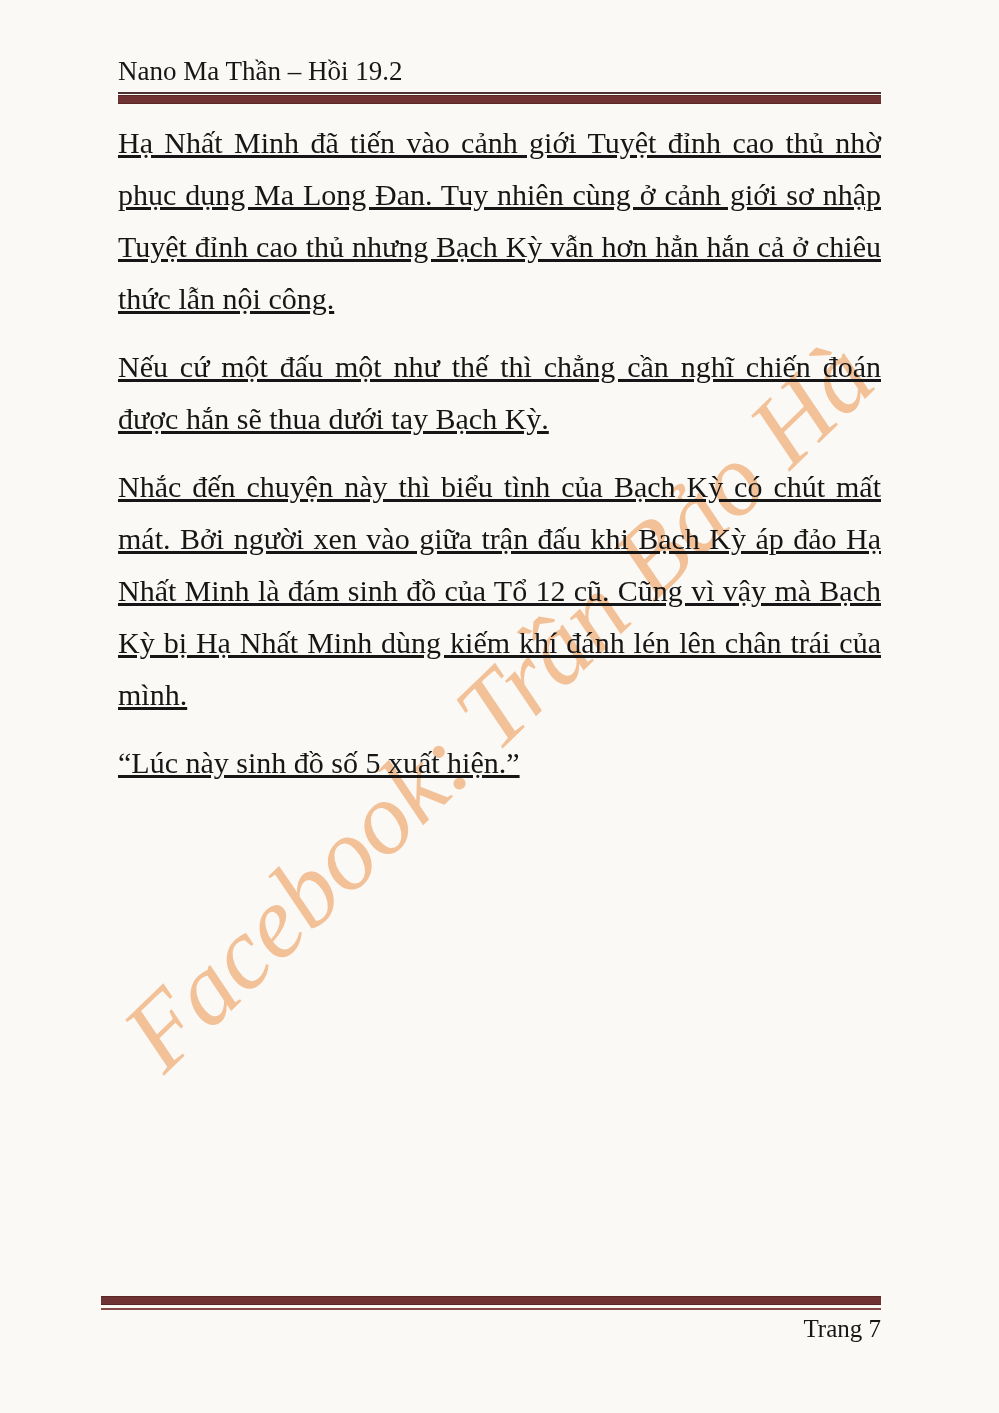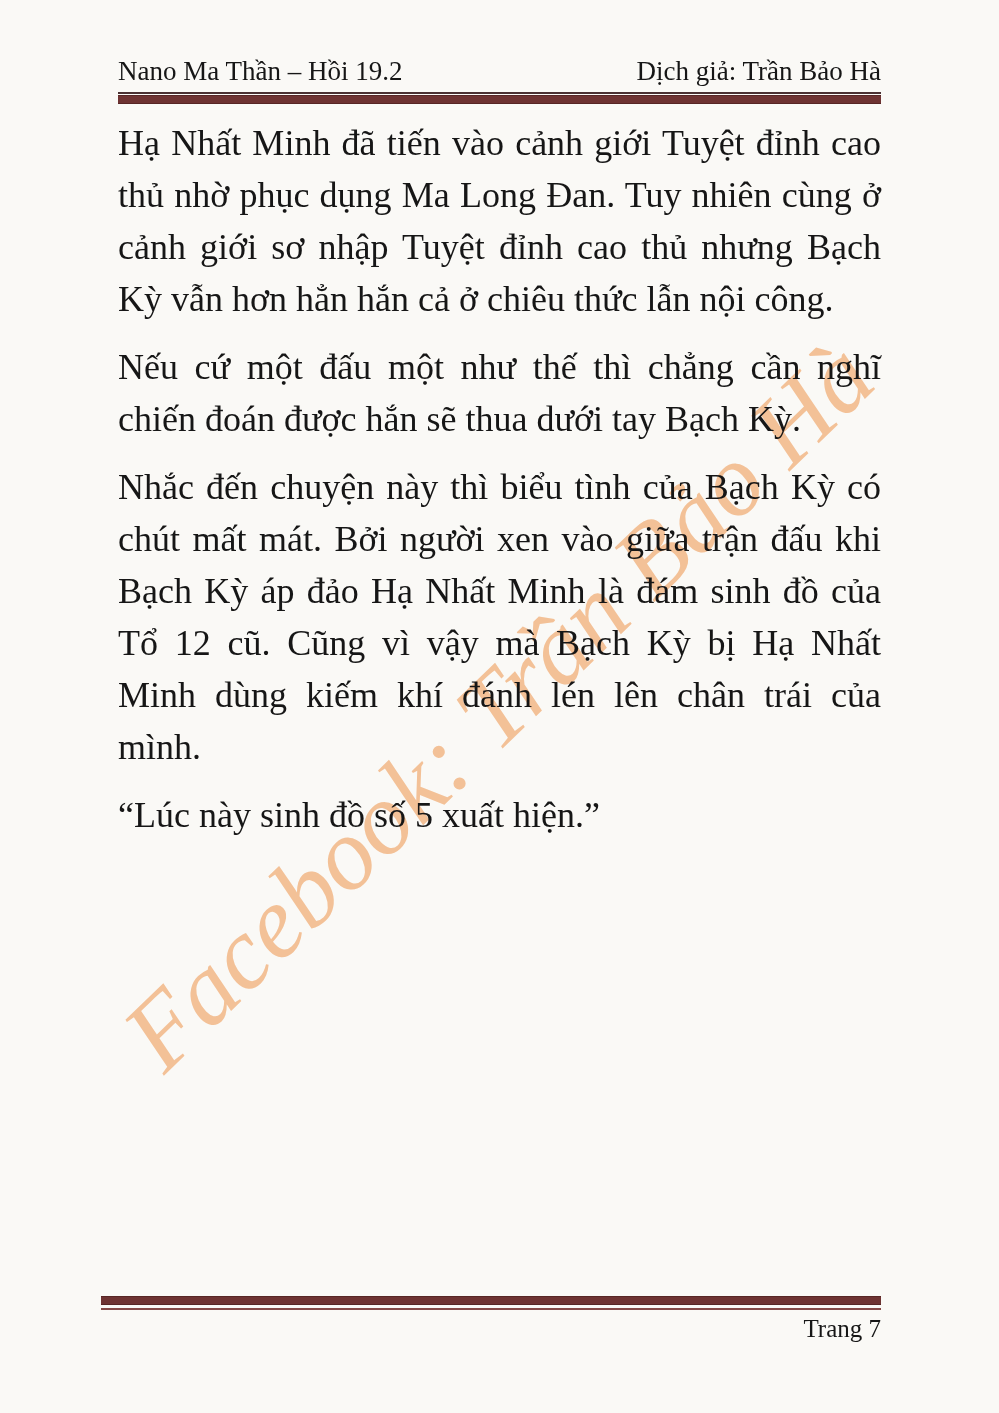--- a/index.html
+++ b/index.html
@@ -40,24 +40,25 @@
   }
   .rule-thick {
     height: 7px;
     background: #6E3332;
     border-top: 1px solid #572625;
     border-bottom: 1px solid #572625;
     margin-top: 1px;
   }
   .body-text { margin-top: 13px; }
   .para {
-    font-size: 36px;
+    font-size: 30px;
     line-height: 52px;
     text-align: justify;
     margin: 0 0 16px 0;
+    text-decoration: underline;
   }
   .footer {
     position: absolute;
     z-index: 1;
     left: 101px;
     right: 118px;
     top: 1296px;
   }
   .footer .rule-thick { margin-top: 0; }
   .rule-thin {
@@ -75,21 +76,20 @@
 <body>
 
 <div class="page">
 
   <div class="watermark">Facebook: Trần Bảo Hà</div>
 
   <div class="content">
 
     <div class="header-row">
       <span>Nano Ma Thần – Hồi 19.2</span>
-      <span>Dịch giả: Trần Bảo Hà</span>
     </div>
     <div class="rule-thick"></div>
 
     <div class="body-text">
       <p class="para">Hạ Nhất Minh đã tiến vào cảnh giới Tuyệt đỉnh cao thủ nhờ phục dụng Ma Long Đan. Tuy nhiên cùng ở cảnh giới sơ nhập Tuyệt đỉnh cao thủ nhưng Bạch Kỳ vẫn hơn hẳn hắn cả ở chiêu thức lẫn nội công.</p>
       <p class="para">Nếu cứ một đấu một như thế thì chẳng cần nghĩ chiến đoán được hắn sẽ thua dưới tay Bạch Kỳ.</p>
       <p class="para">Nhắc đến chuyện này thì biểu tình của Bạch Kỳ có chút mất mát. Bởi người xen vào giữa trận đấu khi Bạch Kỳ áp đảo Hạ Nhất Minh là đám sinh đồ của Tổ 12 cũ. Cũng vì vậy mà Bạch Kỳ bị Hạ Nhất Minh dùng kiếm khí đánh lén lên chân trái của mình.</p>
       <p class="para">“Lúc này sinh đồ số 5 xuất hiện.”</p>
     </div>
   </div>

